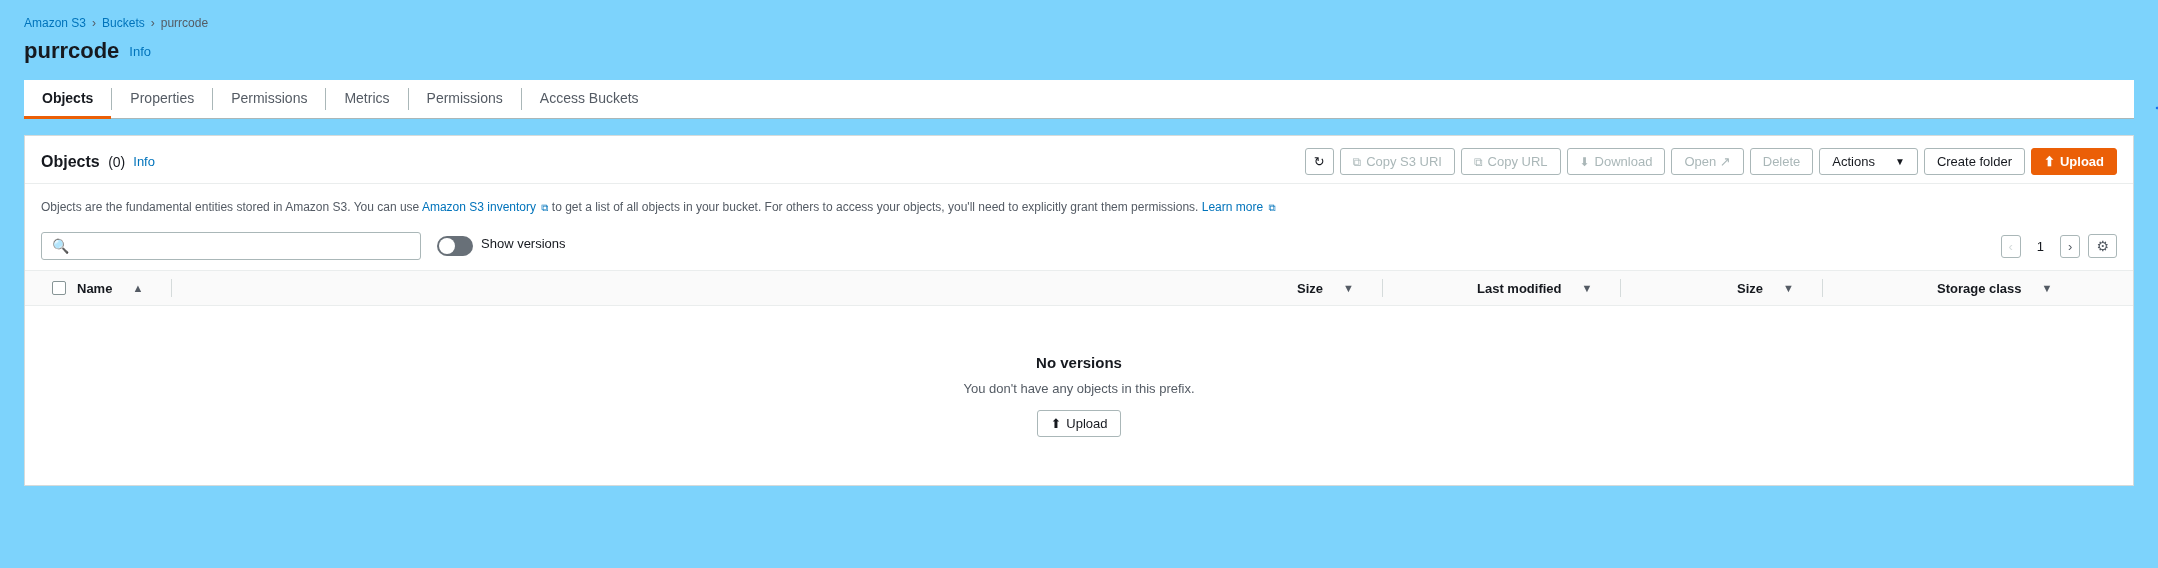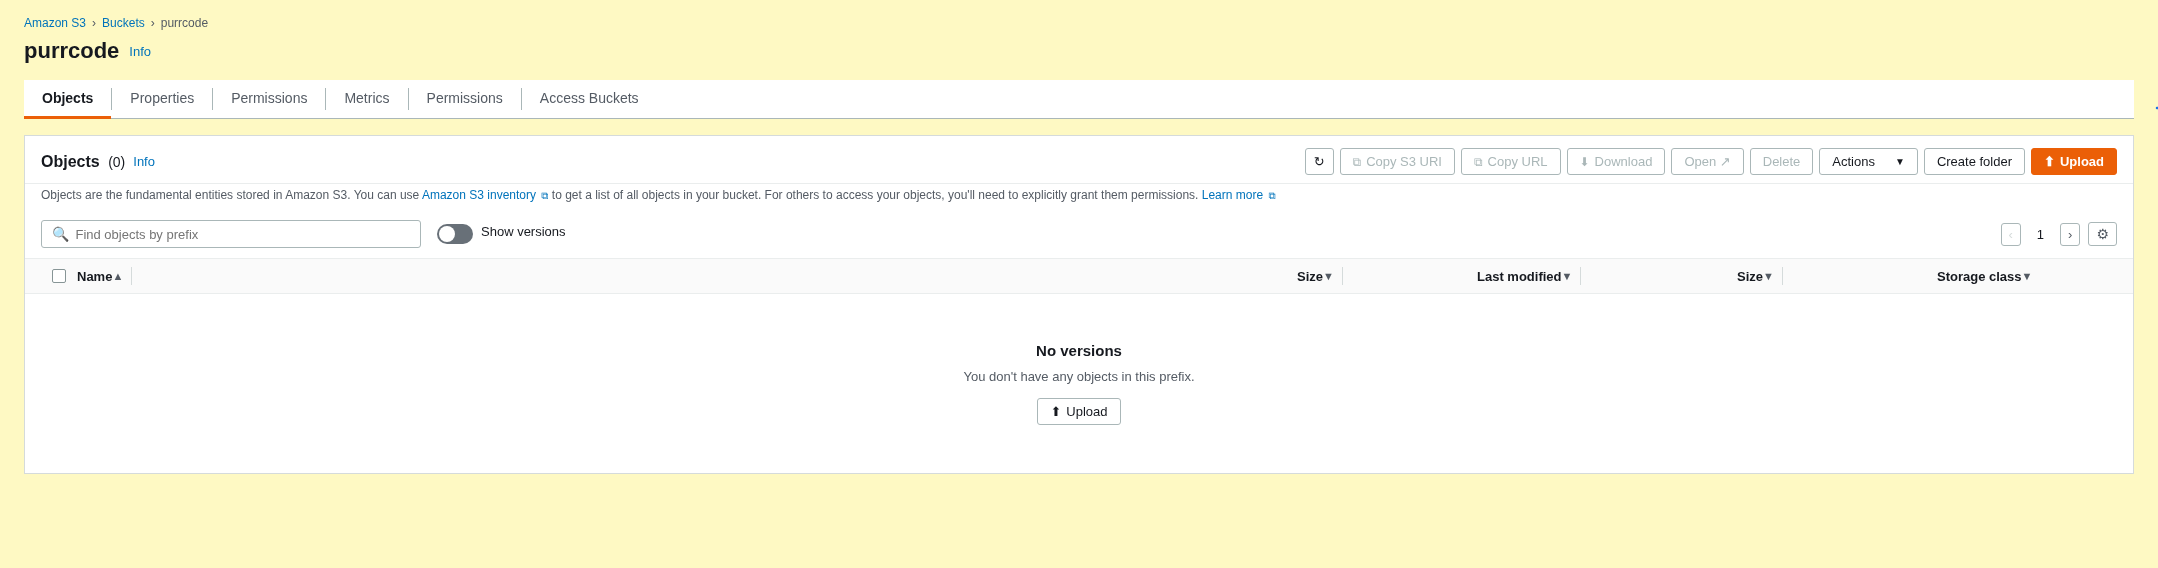--- a/index.html
+++ b/index.html
@@ -3,21 +3,21 @@
   <meta charset="utf-8">
   <style>
     * { box-sizing: border-box; margin: 0; padding: 0; }
     body {
       font-family: "Amazon Ember", "Helvetica Neue", Arial, sans-serif;
       background: #f2f3f3;
       font-size: 14px;
       color: #16191f;
     }
     .page-container {
-      background: #fef9c3;
+      background: #7dd3fc;
       min-height: 568px;
       padding: 16px 24px;
     }
     .breadcrumb {
       display: flex;
       align-items: center;
       gap: 6px;
       font-size: 12px;
       margin-bottom: 8px;
       color: #545b64;
@@ -131,20 +131,21 @@
     }
     .btn-actions {
       display: flex;
       align-items: center;
       gap: 20px;
     }
     .info-text {
       padding: 4px 16px 10px 16px;
       font-size: 12px;
       color: #545b64;
+      margin-top: 12px;
     }
     .info-text a {
       color: #0073bb;
       text-decoration: none;
     }
     .filter-row {
       display: flex;
       align-items: center;
       gap: 16px;
       padding: 8px 16px 10px 16px;
@@ -234,21 +235,21 @@
       padding: 8px 16px;
       border-bottom: 1px solid #eaeded;
       background: #fafafa;
       font-size: 13px;
       font-weight: 600;
       color: #16191f;
     }
     .col-header {
       display: flex;
       align-items: center;
-      gap: 0;
+      gap: 20px;
     }
     .col-separator {
       border-left: 1px solid #d5dbdb;
       height: 18px;
       margin: 0 8px;
     }
     .sort-icon { color: #545b64; font-size: 11px; }
     .filter-icon { color: #545b64; font-size: 11px; }
     .empty-state {
       display: flex;
@@ -374,21 +375,20 @@
       <a href="#">Amazon S3 inventory</a>
       <span style="font-size:10px; color:#0073bb; margin-left:2px;">⧉</span>
       <span> to get a list of all objects in your bucket. For others to access your objects, you'll need to explicitly grant them permissions.</span>
       <a href="#">Learn more</a>
       <span style="font-size:10px; color:#0073bb; margin-left:2px;">⧉</span>
     </div>
 
     <div class="filter-row">
       <div class="search-box">
         <span class="search-icon">🔍</span>
-        <input type="text" placeholder="Find objects by prefix" style="">
       </div>
 
       <div class="toggle-row">
         <div class="toggle">
           <div class="toggle-knob"></div>
         </div>
         <span class="toggle-label">Show versions</span>
       </div>
 
       <div class="filter-right">

